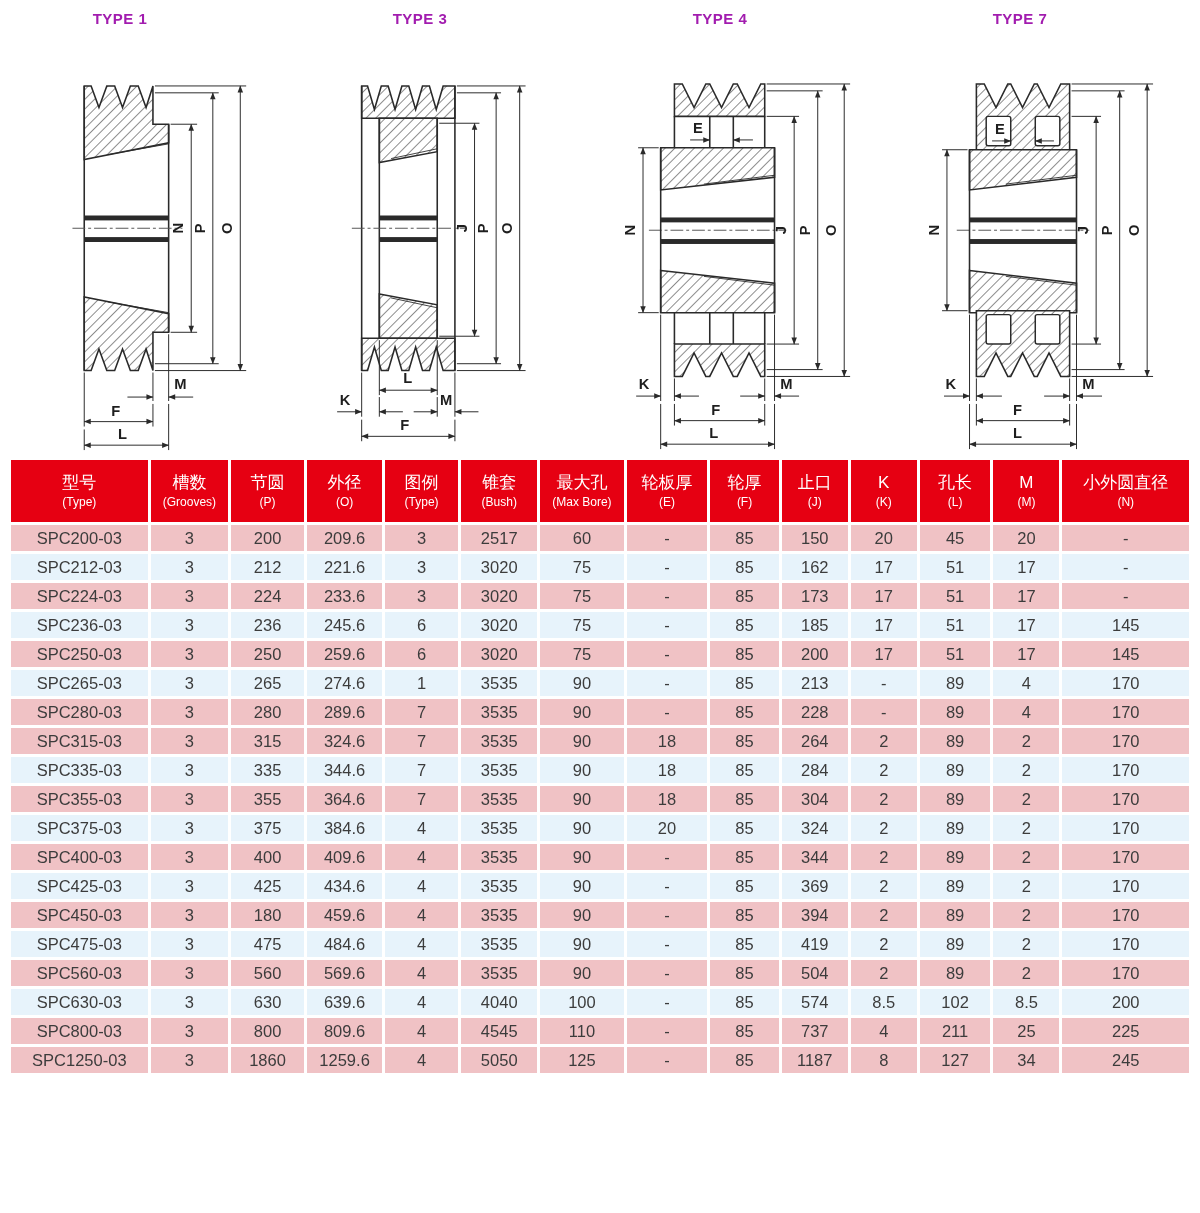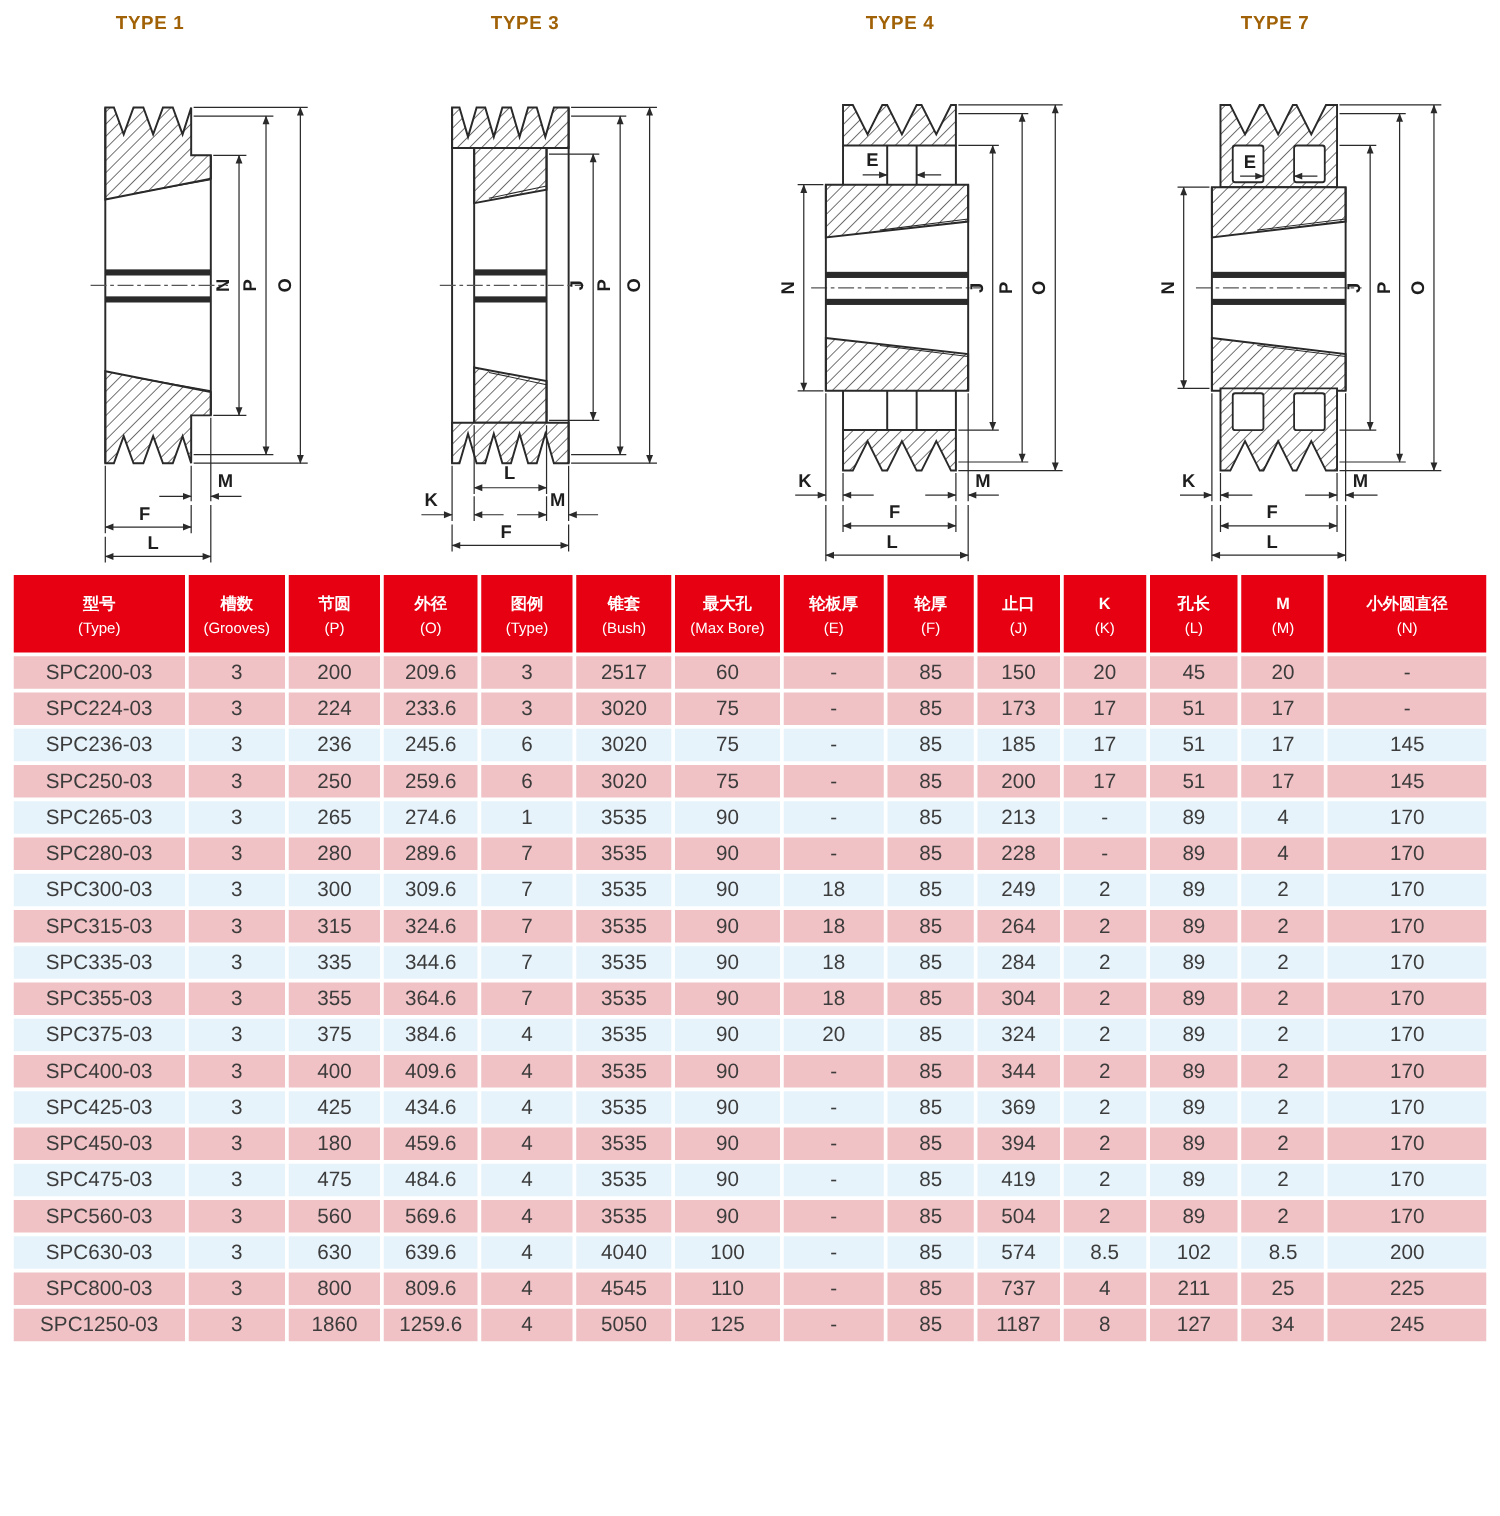--- a/index.html
+++ b/index.html
@@ -8,21 +8,21 @@
     font-family:"Liberation Sans", sans-serif;
     overflow:hidden;
   }
   
   .diagrams {
     display:flex; width:1200px; height:457px; padding-top:8px;
   }
   .diagram { width:300px; height:449px; }
   .diagram-title {
     width:240px; text-align:center;
-    font-size:15px; font-weight:bold; color:#a16207; letter-spacing:0.5px;
+    font-size:15px; font-weight:bold; color:#a21caf; letter-spacing:0.5px;
     height:22px; line-height:22px;
   }
   .diagram svg { display:block; margin-left:5px; }
   
   .outline  { fill:none; stroke:#2a2a2a; stroke-width:1.6; }
   .hatched  { fill:url(#hatch); stroke:#2a2a2a; stroke-width:1.6; }
   .hole     { fill:#ffffff; stroke:#2a2a2a; stroke-width:1.5; }
   .thin     { fill:none; stroke:#2a2a2a; stroke-width:0.9; }
   .dim      { fill:none; stroke:#2a2a2a; stroke-width:1; }
   .dimline  { fill:none; stroke:#2a2a2a; stroke-width:1;
@@ -35,21 +35,21 @@
   
   .table-wrap { padding:0 8px; }
   table {
     width:1184px; border-collapse:separate; border-spacing:3px;
     table-layout:fixed;
   }
   thead th {
     background:#e60012; color:#ffffff; text-align:center; vertical-align:middle;
     padding:5px 1px; height:62px; font-weight:normal;
   }
-  thead th .zh { font-size:13px; font-weight:bold; line-height:20px; }
+  thead th .zh { font-size:17px; font-weight:normal; line-height:20px; }
   thead th .en { font-size:12px; font-weight:normal; line-height:15px; margin-top:2px; }
   tbody td {
     text-align:center; vertical-align:middle;
     font-size:16.5px; color:#3c3c3c; height:26px; padding:0 1px;
     white-space:nowrap; overflow:hidden;
   }
   tr.row-pink td { background:#f0c2c5; }
   tr.row-blue td { background:#e7f3fb; }
 </style>
 </head>
@@ -330,20 +330,36 @@
           <td>2517</td>
           <td>60</td>
           <td>-</td>
           <td>85</td>
           <td>150</td>
           <td>20</td>
           <td>45</td>
           <td>20</td>
           <td>-</td>
         </tr>
+        <tr class="row-blue">
+          <td>SPC212-03</td>
+          <td>3</td>
+          <td>212</td>
+          <td>221.6</td>
+          <td>3</td>
+          <td>3020</td>
+          <td>75</td>
+          <td>-</td>
+          <td>85</td>
+          <td>162</td>
+          <td>17</td>
+          <td>51</td>
+          <td>17</td>
+          <td>-</td>
+        </tr>
         <tr class="row-pink">
           <td>SPC224-03</td>
           <td>3</td>
           <td>224</td>
           <td>233.6</td>
           <td>3</td>
           <td>3020</td>
           <td>75</td>
           <td>-</td>
           <td>85</td>
@@ -410,36 +426,20 @@
           <td>3535</td>
           <td>90</td>
           <td>-</td>
           <td>85</td>
           <td>228</td>
           <td>-</td>
           <td>89</td>
           <td>4</td>
           <td>170</td>
         </tr>
-        <tr class="row-blue">
-          <td>SPC300-03</td>
-          <td>3</td>
-          <td>300</td>
-          <td>309.6</td>
-          <td>7</td>
-          <td>3535</td>
-          <td>90</td>
-          <td>18</td>
-          <td>85</td>
-          <td>249</td>
-          <td>2</td>
-          <td>89</td>
-          <td>2</td>
-          <td>170</td>
-        </tr>
         <tr class="row-pink">
           <td>SPC315-03</td>
           <td>3</td>
           <td>315</td>
           <td>324.6</td>
           <td>7</td>
           <td>3535</td>
           <td>90</td>
           <td>18</td>
           <td>85</td>

